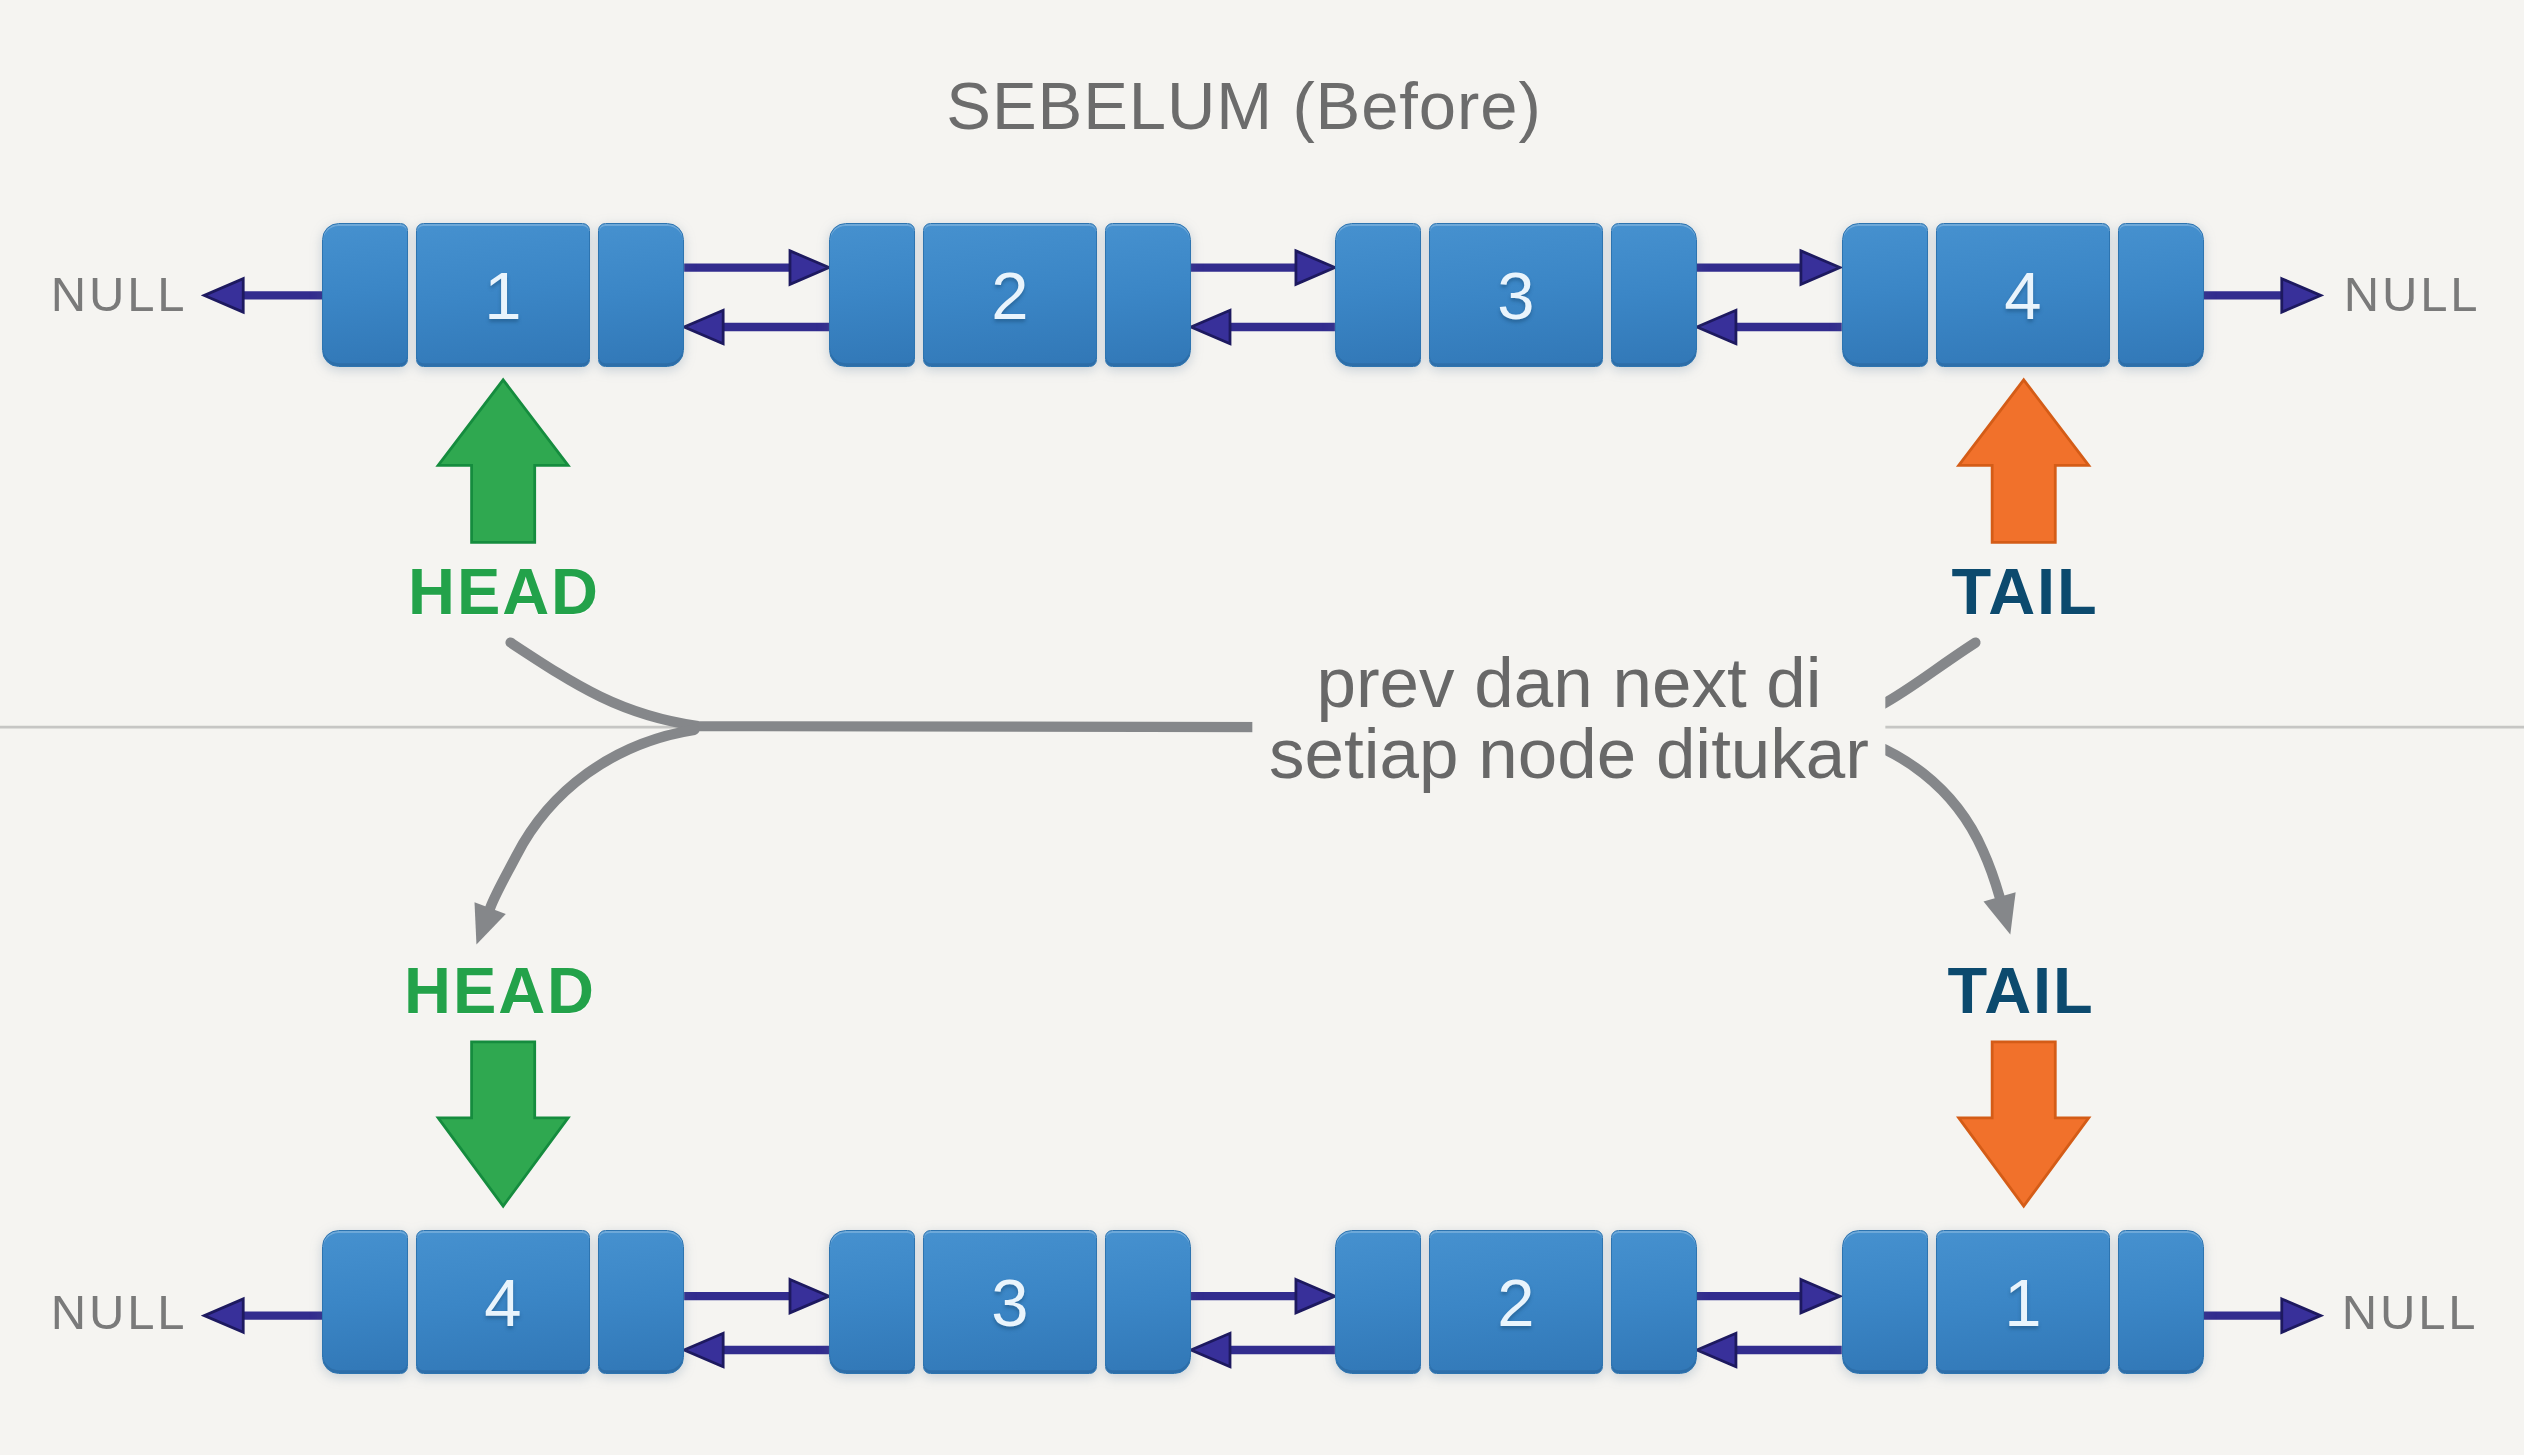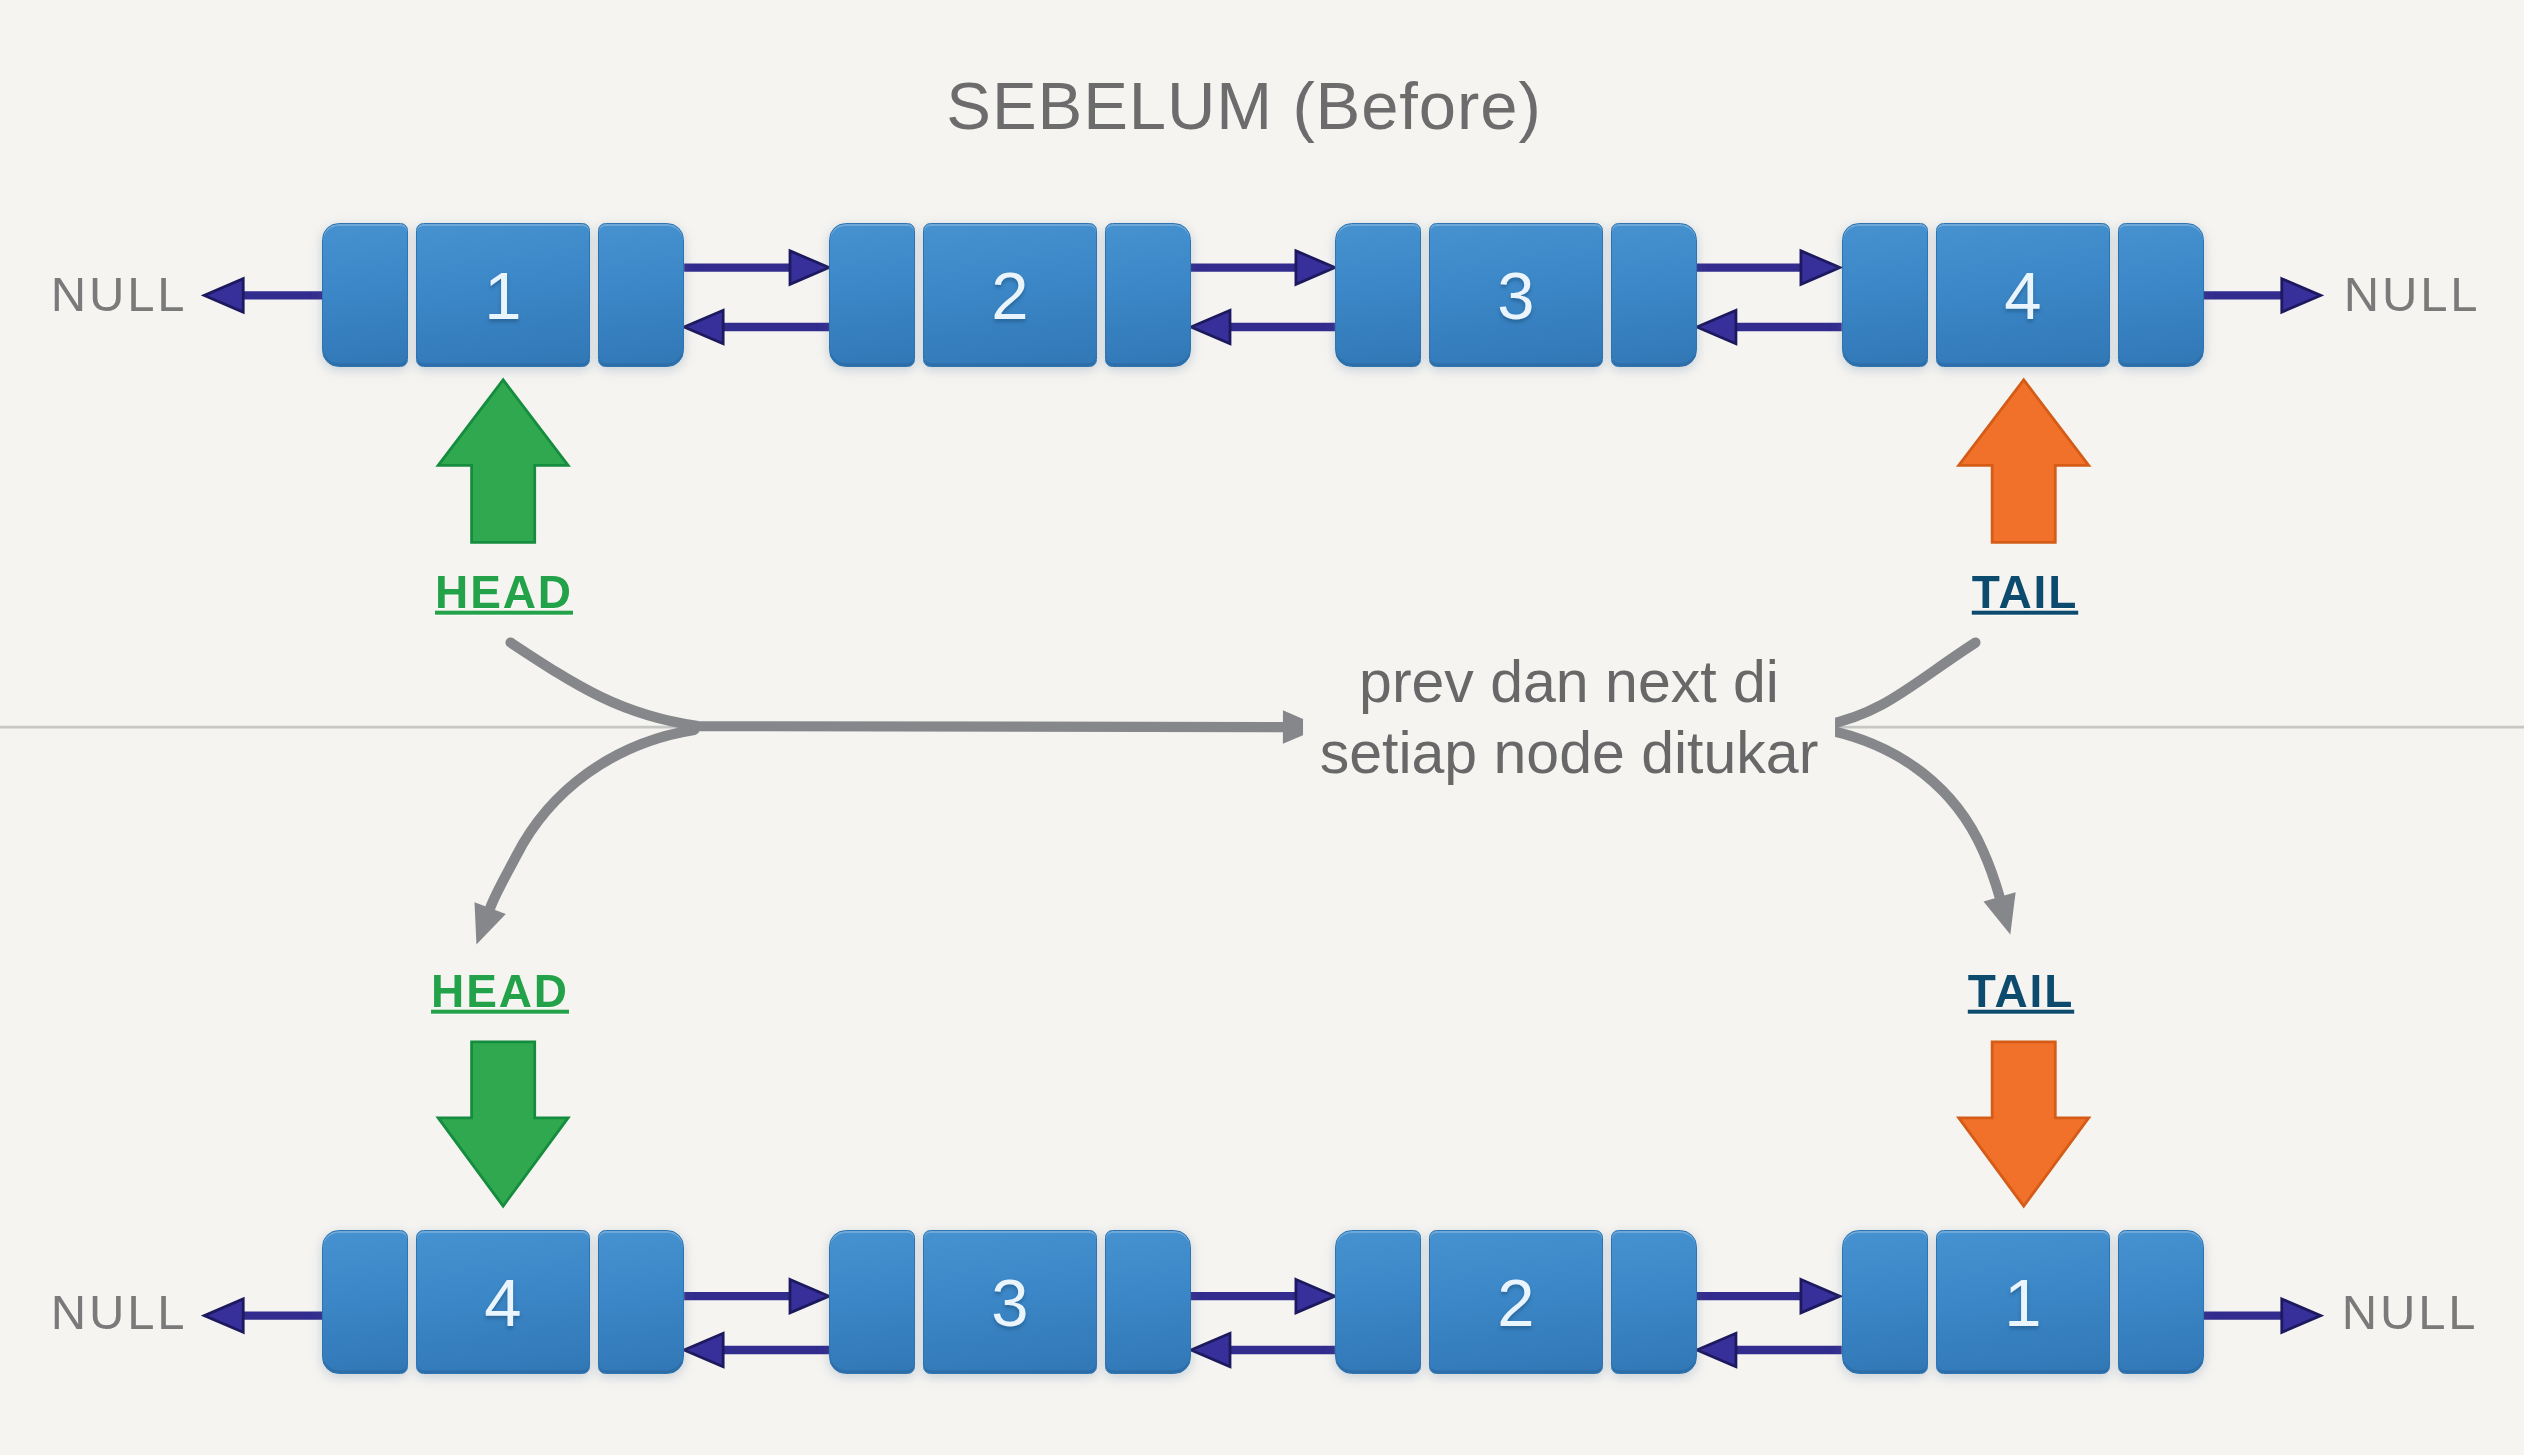--- a/index.html
+++ b/index.html
@@ -13,25 +13,25 @@
   #connector-layer{position:absolute;left:0;top:0;}
 
   .abs-center{
     position:absolute;
     transform:translate(-50%,-50%);
     white-space:nowrap;
     line-height:1.1;
   }
   .title{font-size:67px;color:#6c6c6c;letter-spacing:0.9px;}
   .null-label{font-size:49px;color:#7a7a7a;letter-spacing:2.8px;}
-  .ht-label{font-size:46px;font-weight:bold;letter-spacing:1.9px;text-decoration:underline;}
+  .ht-label{font-size:65px;font-weight:bold;letter-spacing:1.9px;}
   .ht-green{color:#23a24a;text-shadow:0 0.9px 0.9px rgba(255,255,255,.8);}
   .ht-orange{color:#0c4a6e;text-shadow:0 0.9px 0.9px rgba(255,255,255,.8);}
   .annotation{
-    font-size:59px;color:#686868;
+    font-size:71px;color:#686868;
     line-height:71px;text-align:center;
     background:#f5f4f1;
     padding:3.7px 16.7px;
   }
 
   .node{
     position:absolute;
     width:362px;height:144px;
     display:flex;gap:8.4px;
     filter:drop-shadow(0 3.7px 5.6px rgba(80,110,145,.28));

